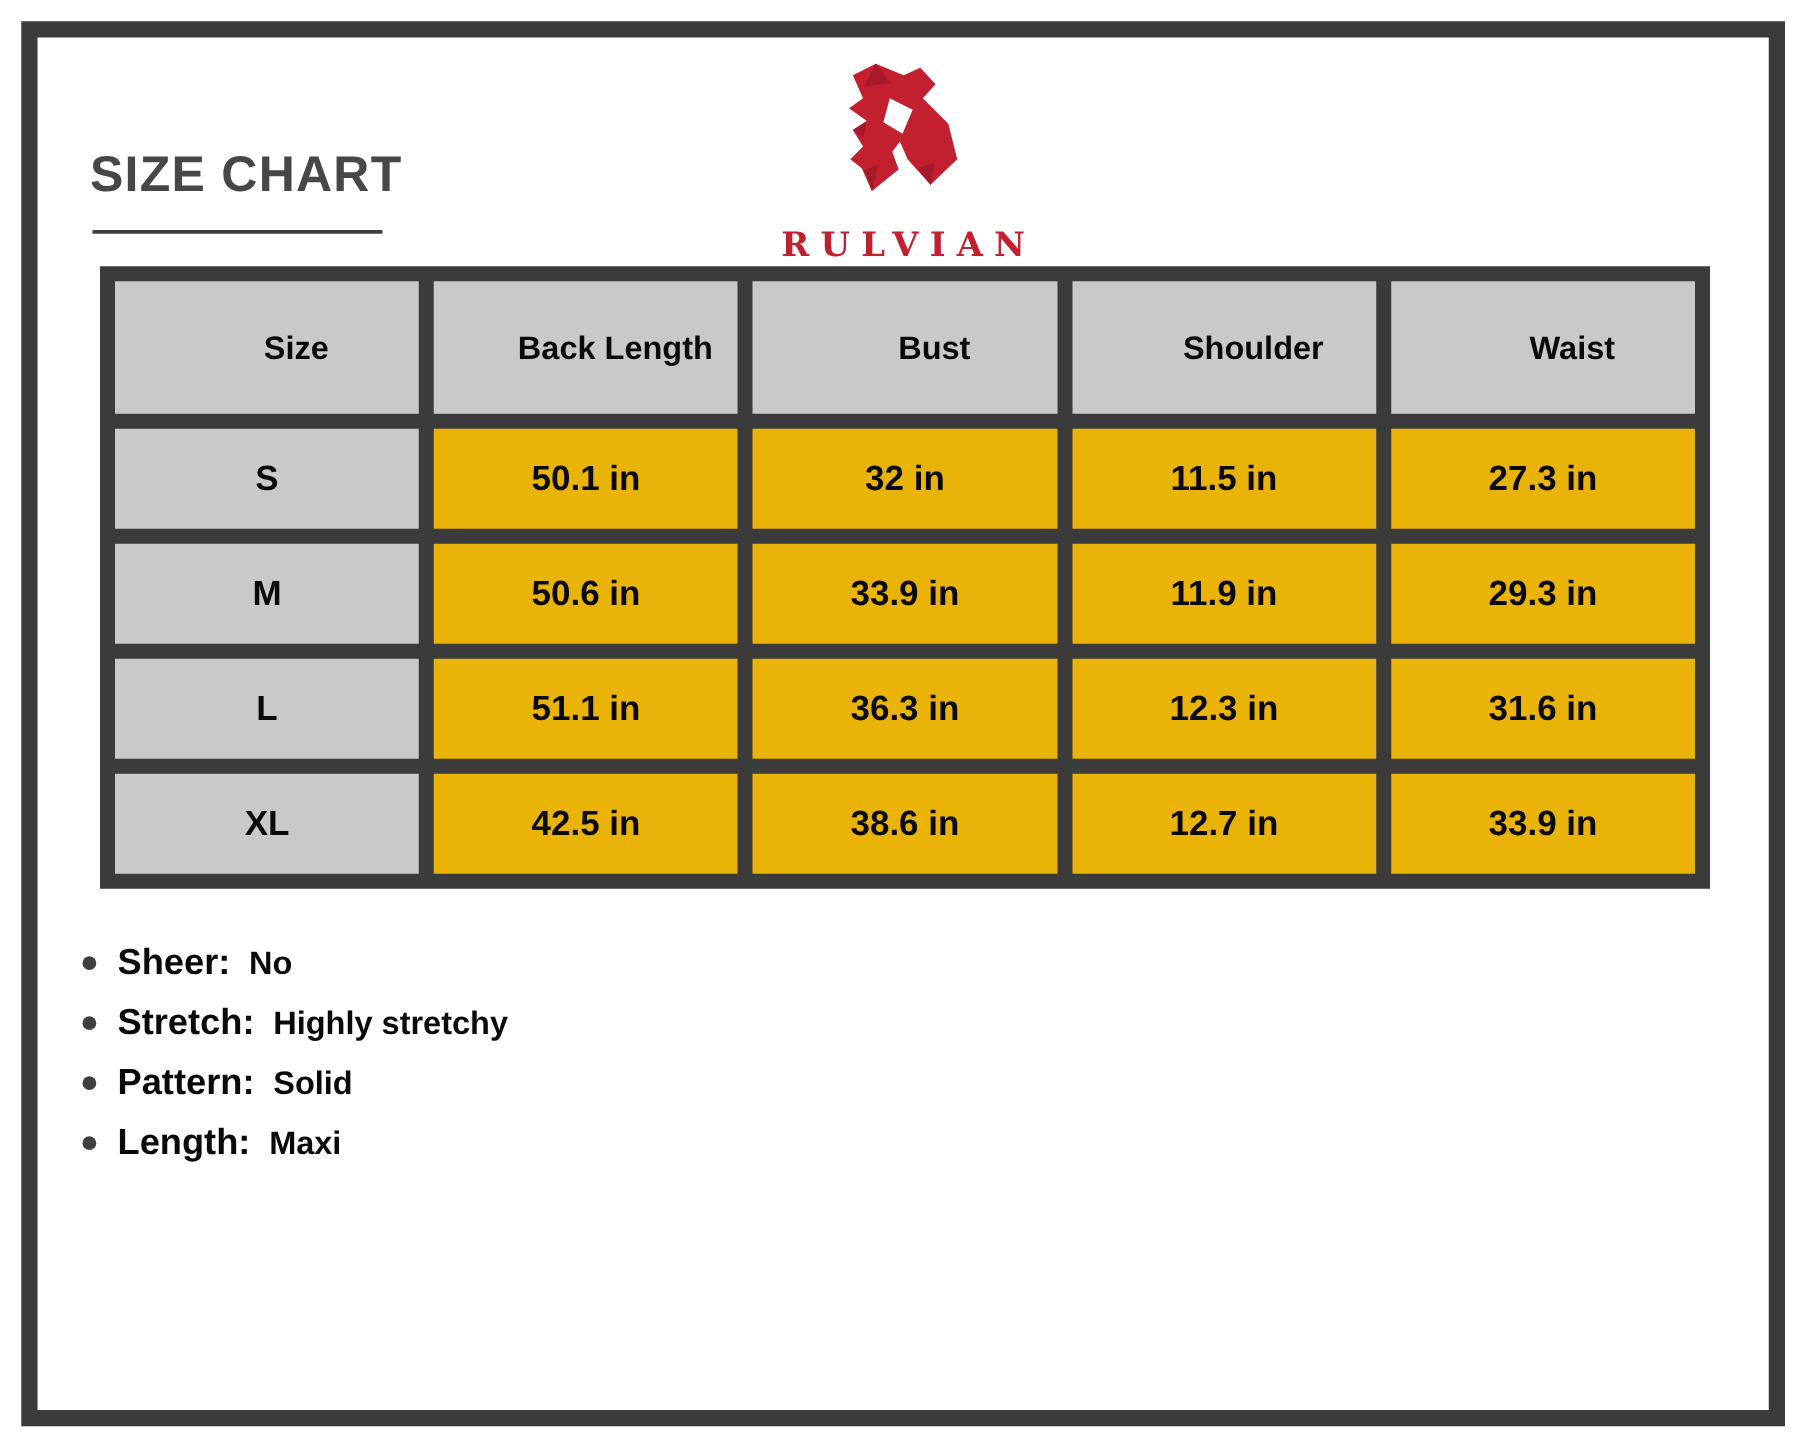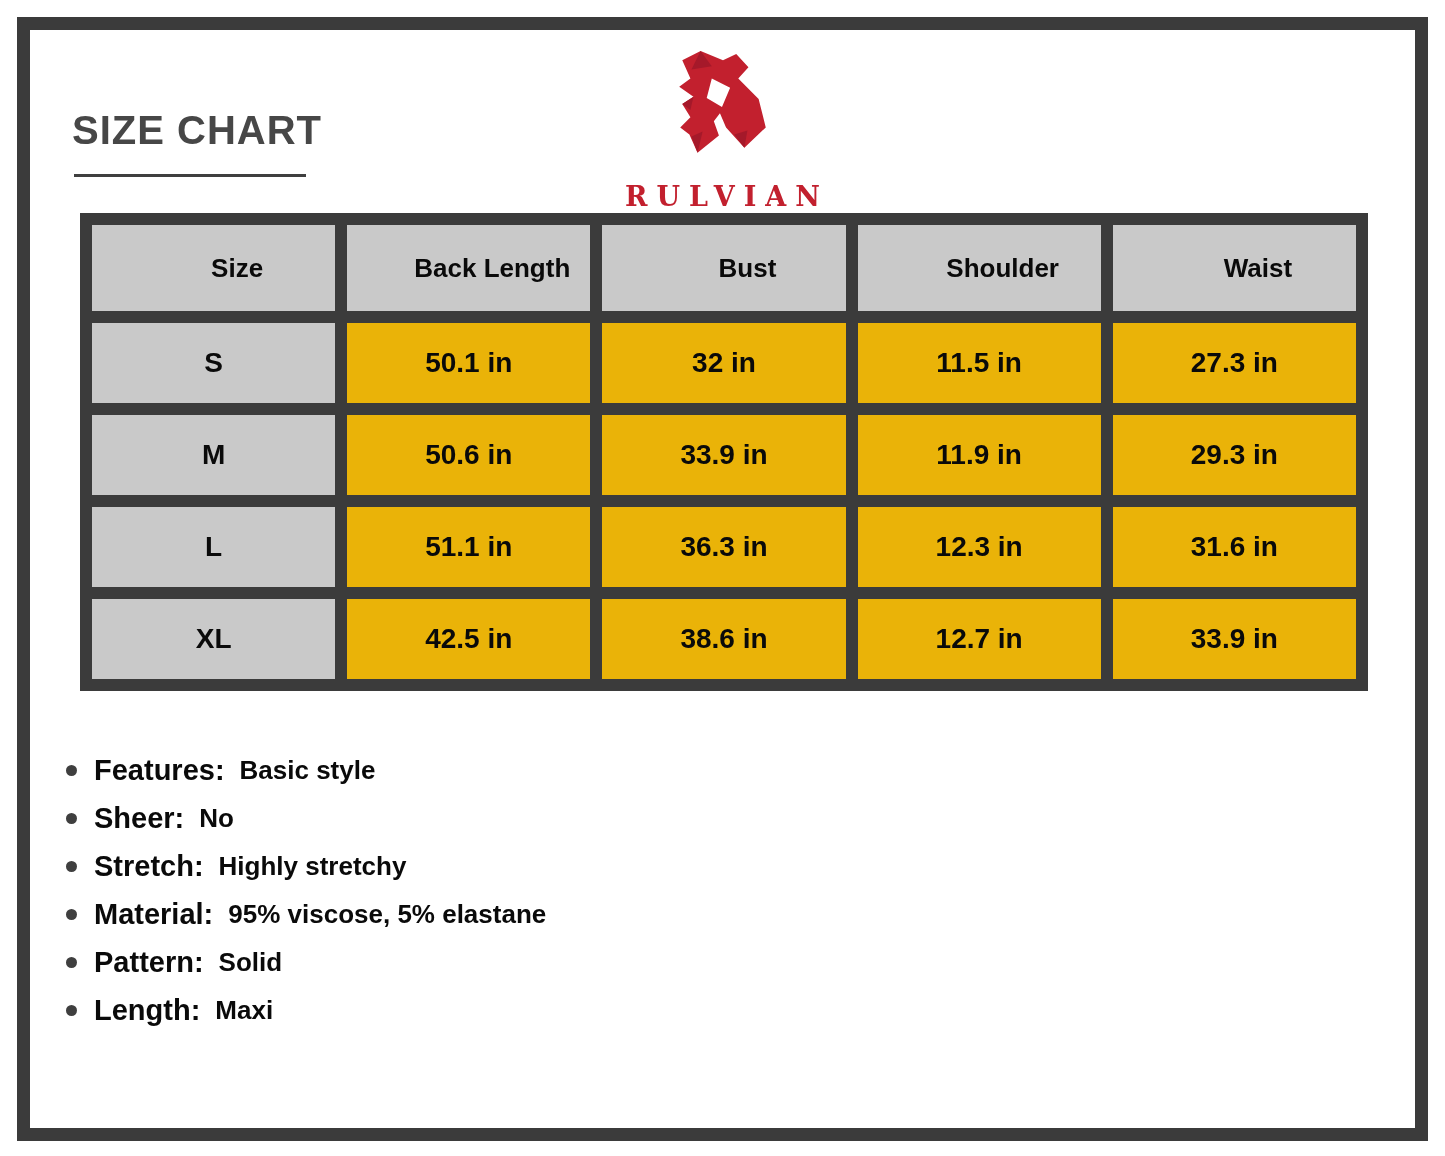--- a/index.html
+++ b/index.html
@@ -5,42 +5,42 @@
   * { margin:0; padding:0; box-sizing:border-box; }
   html,body { background:#ffffff; }
   .canvas {
     position:relative; width:1445px; height:1156px; background:#ffffff;
     font-family:"Liberation Sans","DejaVu Sans",sans-serif; overflow:hidden;
   }
   .frame {
     position:absolute; left:17px; top:17px; right:17px; bottom:15px;
     border:13px solid #3b3b3b; pointer-events:none;
   }
-  .title-block { position:absolute; left:72px; top:108px; }
+  .title-block { position:absolute; left:72px; top:118px; }
   .page-title {
     font-size:40px; font-weight:bold; color:#474747; letter-spacing:1px;
     font-family:"Liberation Sans","DejaVu Sans",sans-serif;
   }
   .title-underline { width:232px; height:3px; background:#3f3f3f; margin-top:21px; margin-left:2px; }
 
   .brand { position:absolute; left:0; right:0; top:48px; display:flex; flex-direction:column; align-items:center; }
   .brand svg { display:block; }
   .brand-name {
     margin-top:21px; font-family:"DejaVu Serif","Liberation Serif",serif;
     font-weight:bold; font-size:27px; letter-spacing:9px; padding-left:9px; color:#c2202e;
   }
 
   table.size-table {
     position:absolute; left:80px; top:213px; width:1288px;
     border-collapse:separate; border-spacing:12px; background:#3b3b3b; table-layout:fixed;
   }
   .size-table th, .size-table td {
     text-align:center; vertical-align:middle; color:#0a0a0a; font-weight:bold;
   }
-  .size-table th { height:86px; background:#c9c9c9; font-size:26px;padding-left:47px; }
+  .size-table th { height:106px; background:#c9c9c9; font-size:26px;padding-left:47px; }
   .size-table td { height:80px; background:#eab308; font-size:28px; }
   .size-table td.rowhdr { background:#c9c9c9; }
 
   .details { position:absolute; left:66px; top:746px; list-style:none; }
   .detail-item { display:flex; align-items:center; height:48px; }
   .bullet { width:11px; height:11px; border-radius:50%; background:#3f3f3f; margin-right:17px; flex:0 0 auto; }
   .detail-label { font-size:29px; font-weight:bold; color:#0a0a0a; margin-right:15px; white-space:nowrap; }
   .detail-value { font-size:26px; font-weight:bold; color:#0a0a0a; white-space:nowrap; }
 </style>
 </head>
@@ -105,37 +105,27 @@
         <td>38.6 in</td>
         <td>12.7 in</td>
         <td>33.9 in</td>
       </tr>
     </tbody>
   </table>
 
   <ul class="details">
     <li class="detail-item">
       <span class="bullet"></span>
-      <span class="detail-label">Features:</span>
-      <span class="detail-value">Basic style</span>
-    </li>
-    <li class="detail-item">
-      <span class="bullet"></span>
       <span class="detail-label">Sheer:</span>
       <span class="detail-value">No</span>
     </li>
     <li class="detail-item">
       <span class="bullet"></span>
       <span class="detail-label">Stretch:</span>
       <span class="detail-value">Highly stretchy</span>
-    </li>
-    <li class="detail-item">
-      <span class="bullet"></span>
-      <span class="detail-label">Material:</span>
-      <span class="detail-value">95% viscose, 5% elastane</span>
     </li>
     <li class="detail-item">
       <span class="bullet"></span>
       <span class="detail-label">Pattern:</span>
       <span class="detail-value">Solid</span>
     </li>
     <li class="detail-item">
       <span class="bullet"></span>
       <span class="detail-label">Length:</span>
       <span class="detail-value">Maxi</span>

